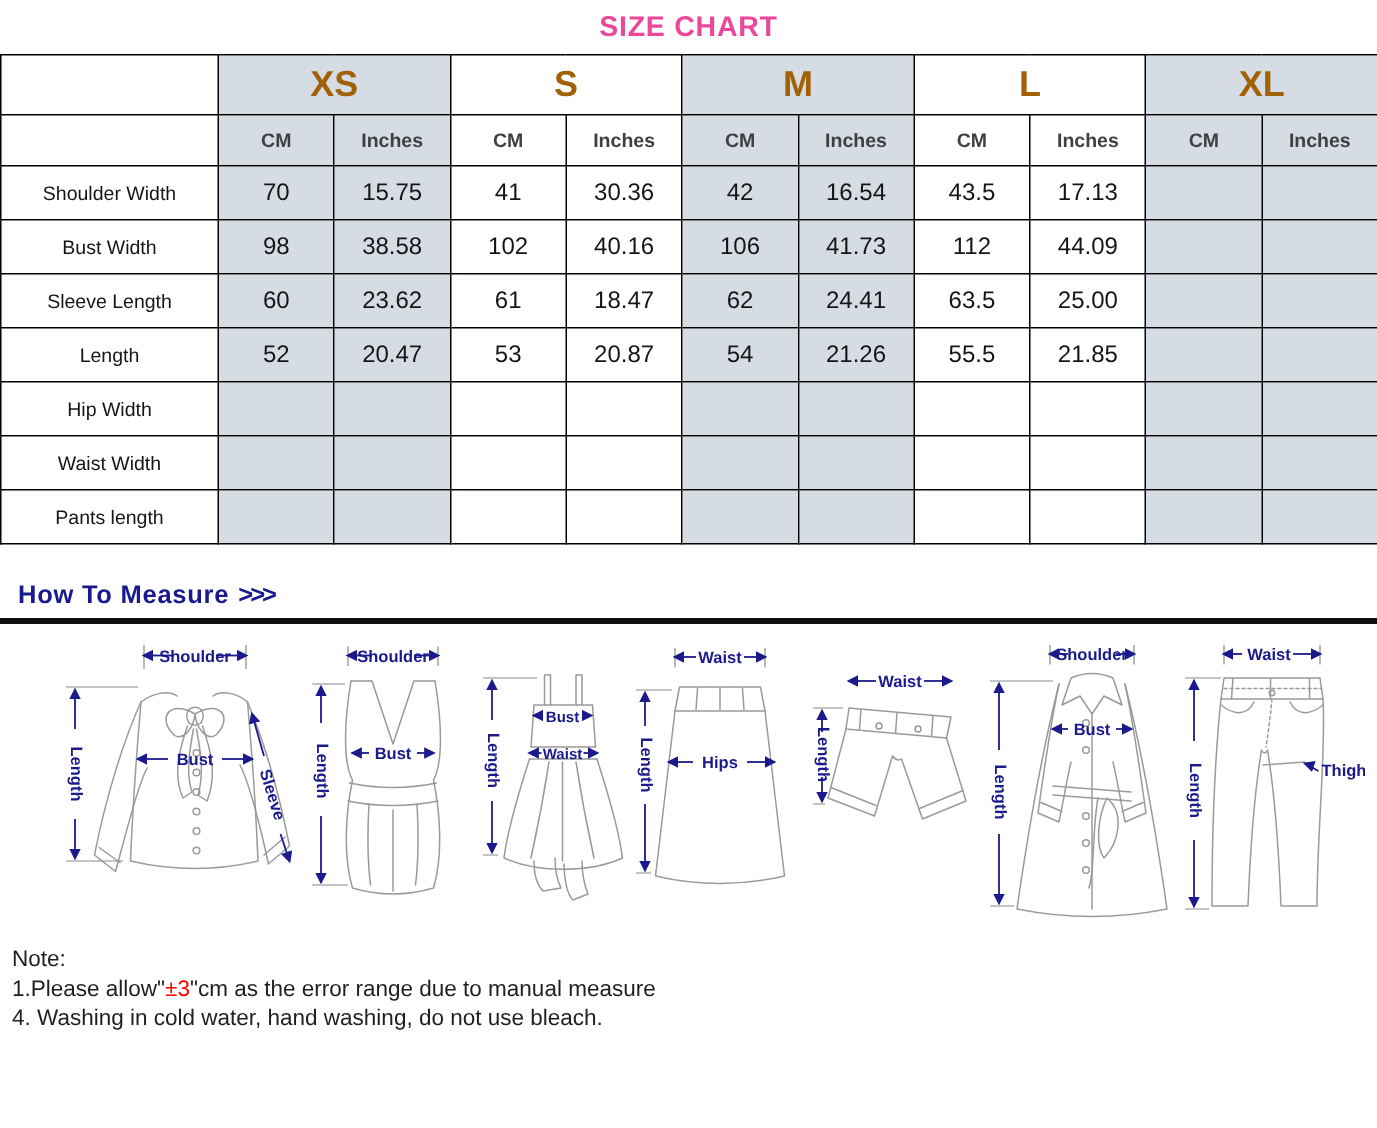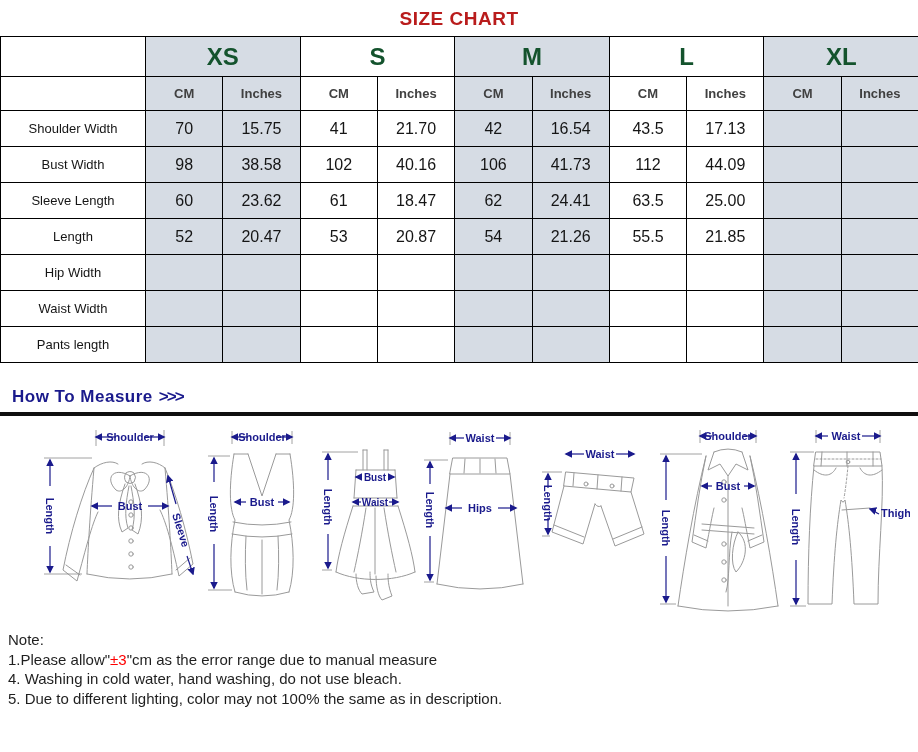--- a/index.html
+++ b/index.html
@@ -1,25 +1,25 @@
 <!DOCTYPE html>
 <html><head>
 <meta charset="utf-8">
 <style>
   * { margin:0; padding:0; box-sizing:border-box; }
   html,body { background:#fff; }
   body {
     width:918px; height:752px; position:relative; overflow:hidden;
     font-family:"Liberation Sans", sans-serif; color:#1c1c1c;
   }
-  .title { text-align:center; font-size:19px; font-weight:bold; color:#b91c1c;
+  .title { text-align:center; font-size:19px; font-weight:bold; color:#ec4899;
            padding-top:8px; height:36px; letter-spacing:.5px; }
   table.size-table { border-collapse:collapse; table-layout:fixed; width:918px; }
   table.size-table td { border:1px solid #000; text-align:center; vertical-align:middle; overflow:hidden; }
-  td.size-hd  { height:40px; font-size:24px; font-weight:bold; color:#14532d; }
+  td.size-hd  { height:40px; font-size:24px; font-weight:bold; color:#a16207; }
   td.unit-hd  { height:34px; font-size:13px; font-weight:bold; color:#404040; }
   td.row-label{ font-size:13px; color:#151515;margin-top:37px; }
   td.val      { height:36px; font-size:16px; color:#151515; }
   td.s        { background:#d6dce4; }
   .measure-head { margin:24px 0 0 12px; font-weight:bold; font-size:17px; color:#1a1a8c; letter-spacing:.5px; }
   .measure-head .chev { letter-spacing:-2px; margin-left:6px; }
   .rule { height:4px; background:#101010; margin-top:5px; width:918px; }
   .figures { display:flex; justify-content:flex-end; align-items:flex-start;
              padding:0 8px; margin-top:8px; height:198px; }
   svg .g  { fill:none; stroke:#9a9a9a; stroke-width:1; stroke-linecap:round; stroke-linejoin:round; }
@@ -68,21 +68,21 @@
     <td class="unit-hd">CM</td>
     <td class="unit-hd">Inches</td>
     <td class="unit-hd s">CM</td>
     <td class="unit-hd s">Inches</td>
   </tr>
   <tr>
     <td class="row-label">Shoulder Width</td>
     <td class="val s">70</td>
     <td class="val s">15.75</td>
     <td class="val">41</td>
-    <td class="val">21.70</td>
+    <td class="val">30.36</td>
     <td class="val s">42</td>
     <td class="val s">16.54</td>
     <td class="val">43.5</td>
     <td class="val">17.13</td>
     <td class="val s"></td>
     <td class="val s"></td>
   </tr>
   <tr>
     <td class="row-label">Bust Width</td>
     <td class="val s">98</td>
@@ -305,14 +305,13 @@
     <path class="ar" d="M14,136 L14,180" marker-end="url(#ah)"></path>
     <text class="lbl" x="14" y="103" text-anchor="middle" dominant-baseline="central" transform="rotate(90 14 103)">Length</text>
   </svg>
 
 </div>
 
 <div class="notes">
   <div>Note:</div>
   <div><span>1.Please allow"</span><span class="red">±3</span><span>"cm as the error range due to manual measure</span></div>
   <div>4. Washing in cold water, hand washing, do not use bleach.</div>
-  <div>5. Due to different lighting, color may not 100% the same as in description.</div>
 </div>
 
 </body></html>

